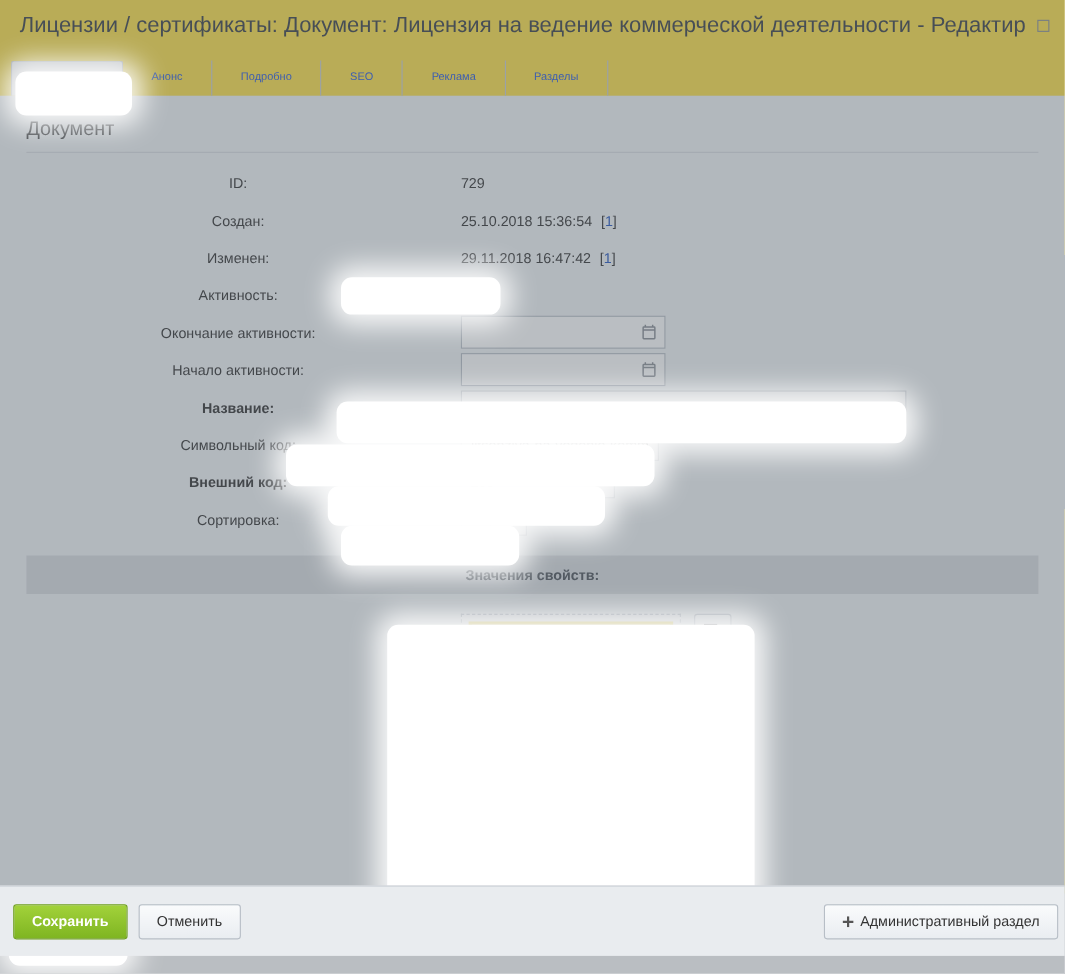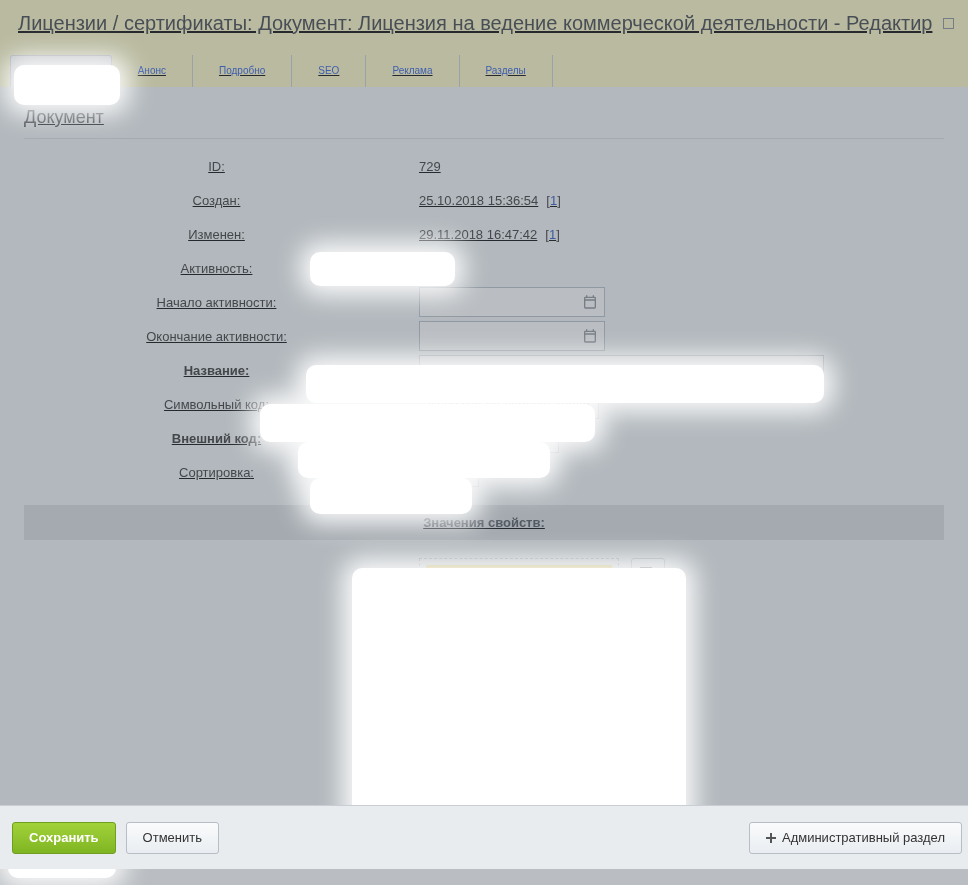--- a/index.html
+++ b/index.html
@@ -6,21 +6,21 @@
 body {
   font-family: Arial, Helvetica, sans-serif;
   font-size: 13px;
   background: #fff;
   width: 968px;
   height: 885px;
   overflow: hidden;
   position: relative;
 }
 .overlay { position: absolute; inset: 0; background: rgba(90,100,110,0.42); pointer-events: none; }
-.page { position: relative; background: #fef9c3; text-decoration: underline; }
+.page { position: relative; background: #fde047; }
 .titlebar {
   display: flex; align-items: center; justify-content: space-between;
   padding: 12px 14px 12px 18px;
   font-size: 20px; color: #3a3f45; font-weight: 400;
 }
 .titlebar .sq { width: 11px; height: 11px; border: 1px solid #8a8f96; }
 .tabs { display: flex; padding: 8px 10px 0 10px; gap: 0; }
 .tab {
   padding: 10px 26px; font-size: 10px; color: #2a5adf; cursor: pointer;
   border-right: 1px solid #c9ced4; position: relative;
@@ -138,32 +138,32 @@
         <div class="val">
           <span class="chk">
             <svg viewBox="0 0 16 16">
                 <path d="M6.2 12.5 2 8.3l1.6-1.6 2.6 2.6L12.4 3 14 4.6z"></path>
               </svg>
           </span>
         </div>
       </div>
 
       <div class="row">
-        <div class="lbl">Начало активности:</div>
+        <div class="lbl">Окончание активности:</div>
         <div class="val">
           <div class="datebox">
             <svg class="cal-icon" viewBox="0 0 24 24">
                 <path d="M19 4h-1V2h-2v2H8V2H6v2H5a2 2 0 0 0-2 2v14a2 2 0 0 0 2 2h14a2 2 0 0 0 2-2V6a2 2 0 0 0-2-2zm0 16H5V10h14zm0-12H5V6h14z"></path>
               </svg>
           </div>
         </div>
       </div>
 
       <div class="row">
-        <div class="lbl">Окончание активности:</div>
+        <div class="lbl">Начало активности:</div>
         <div class="val">
           <div class="datebox">
             <svg class="cal-icon" viewBox="0 0 24 24">
                 <path d="M19 4h-1V2h-2v2H8V2H6v2H5a2 2 0 0 0-2 2v14a2 2 0 0 0 2 2h14a2 2 0 0 0 2-2V6a2 2 0 0 0-2-2zm0 16H5V10h14zm0-12H5V6h14z"></path>
               </svg>
           </div>
         </div>
       </div>
 
       <div class="row">

